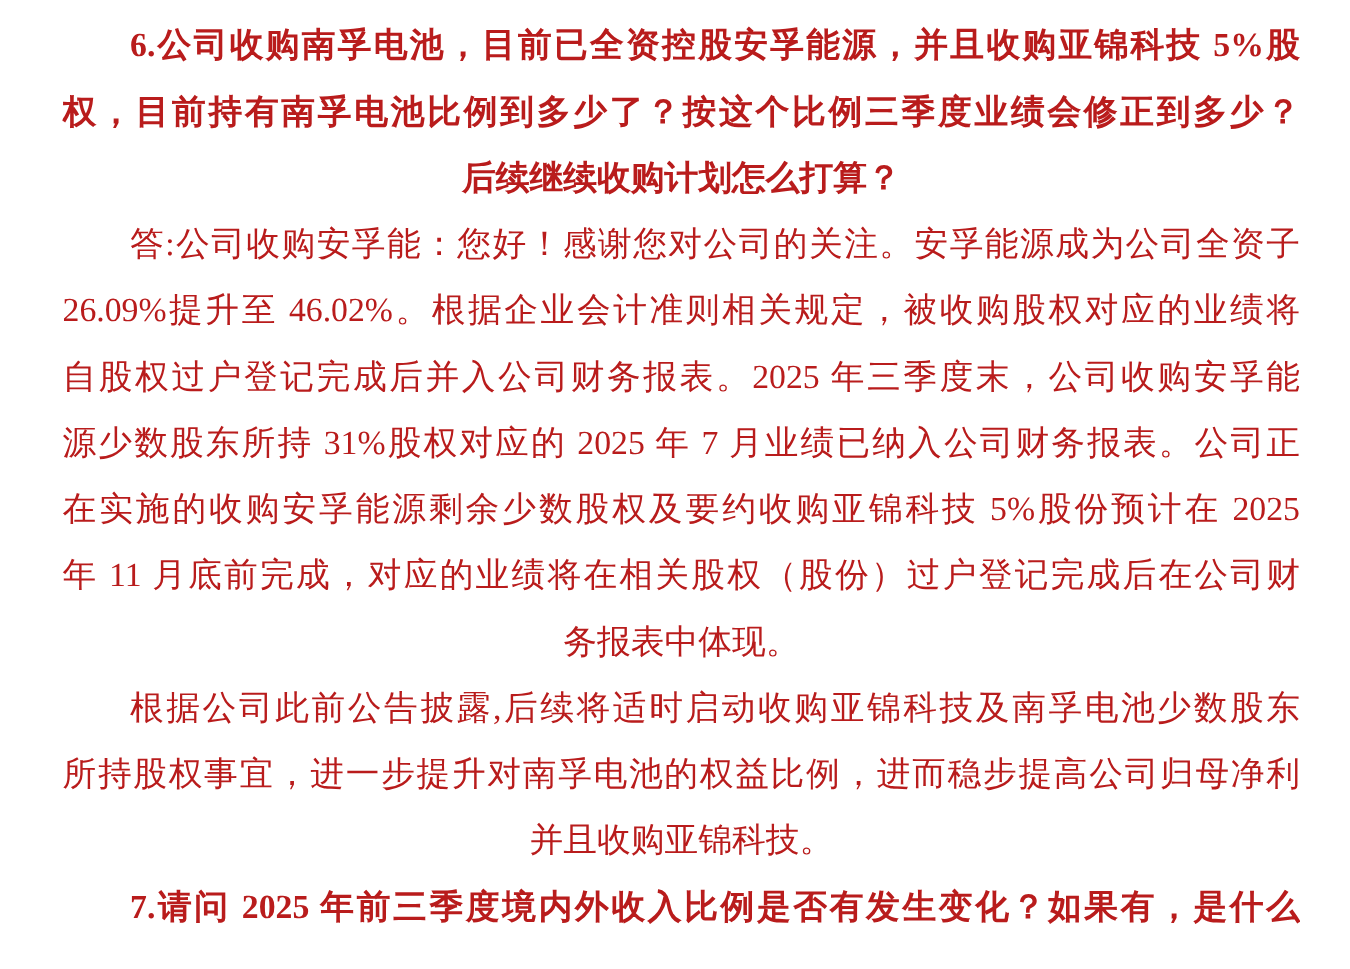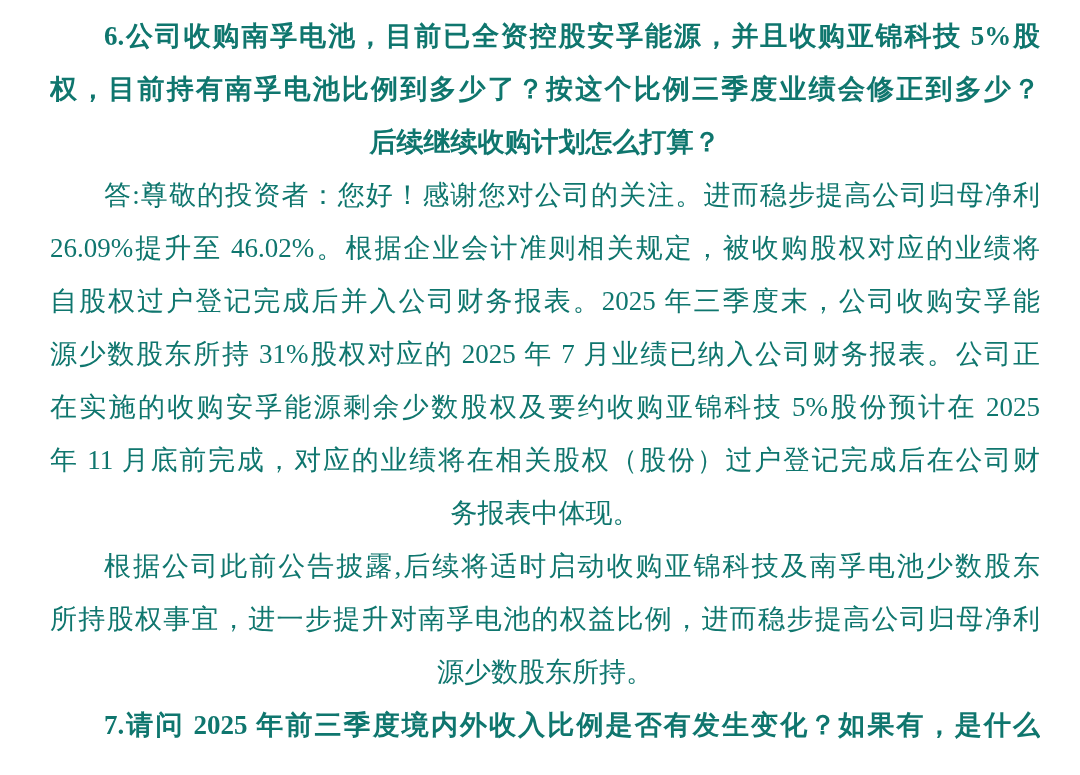--- a/index.html
+++ b/index.html
@@ -33,38 +33,38 @@
     text-align-last: justify;
     text-justify: inter-character;
   }
   .t-line.first {
     text-indent: 2em;
   }
 </style>
 </head>
 <body>
 
-<div class="page" style="background: rgb(255, 255, 255); color: #0f766e;">
+<div class="page" style="background: rgb(255, 255, 255); color: #b91c1c;">
   <div class="doc-body">
       <div class="para para-bold">
         <div class="t-line first stretch">6.公司收购南孚电池，目前已全资控股安孚能源，并且收购亚锦科技 5%股</div>
         <div class="t-line stretch">权，目前持有南孚电池比例到多少了？按这个比例三季度业绩会修正到多少？</div>
         <div class="t-line">后续继续收购计划怎么打算？</div>
       </div>
       <div class="para">
-        <div class="t-line first stretch">答:尊敬的投资者：您好！感谢您对公司的关注。进而稳步提高公司归母净利</div>
+        <div class="t-line first stretch">答:公司收购安孚能：您好！感谢您对公司的关注。安孚能源成为公司全资子</div>
         <div class="t-line stretch">26.09%提升至 46.02%。根据企业会计准则相关规定，被收购股权对应的业绩将</div>
         <div class="t-line stretch">自股权过户登记完成后并入公司财务报表。2025 年三季度末，公司收购安孚能</div>
         <div class="t-line stretch">源少数股东所持 31%股权对应的 2025 年 7 月业绩已纳入公司财务报表。公司正</div>
         <div class="t-line stretch">在实施的收购安孚能源剩余少数股权及要约收购亚锦科技 5%股份预计在 2025</div>
         <div class="t-line stretch">年 11 月底前完成，对应的业绩将在相关股权（股份）过户登记完成后在公司财</div>
         <div class="t-line">务报表中体现。</div>
       </div>
       <div class="para">
         <div class="t-line first stretch">根据公司此前公告披露,后续将适时启动收购亚锦科技及南孚电池少数股东</div>
         <div class="t-line stretch">所持股权事宜，进一步提升对南孚电池的权益比例，进而稳步提高公司归母净利</div>
-        <div class="t-line">源少数股东所持。</div>
+        <div class="t-line">并且收购亚锦科技。</div>
       </div>
       <div class="para para-bold">
         <div class="t-line first stretch">7.请问 2025 年前三季度境内外收入比例是否有发生变化？如果有，是什么</div>
       </div>
     </div>
 </div>
 
 </body></html>

